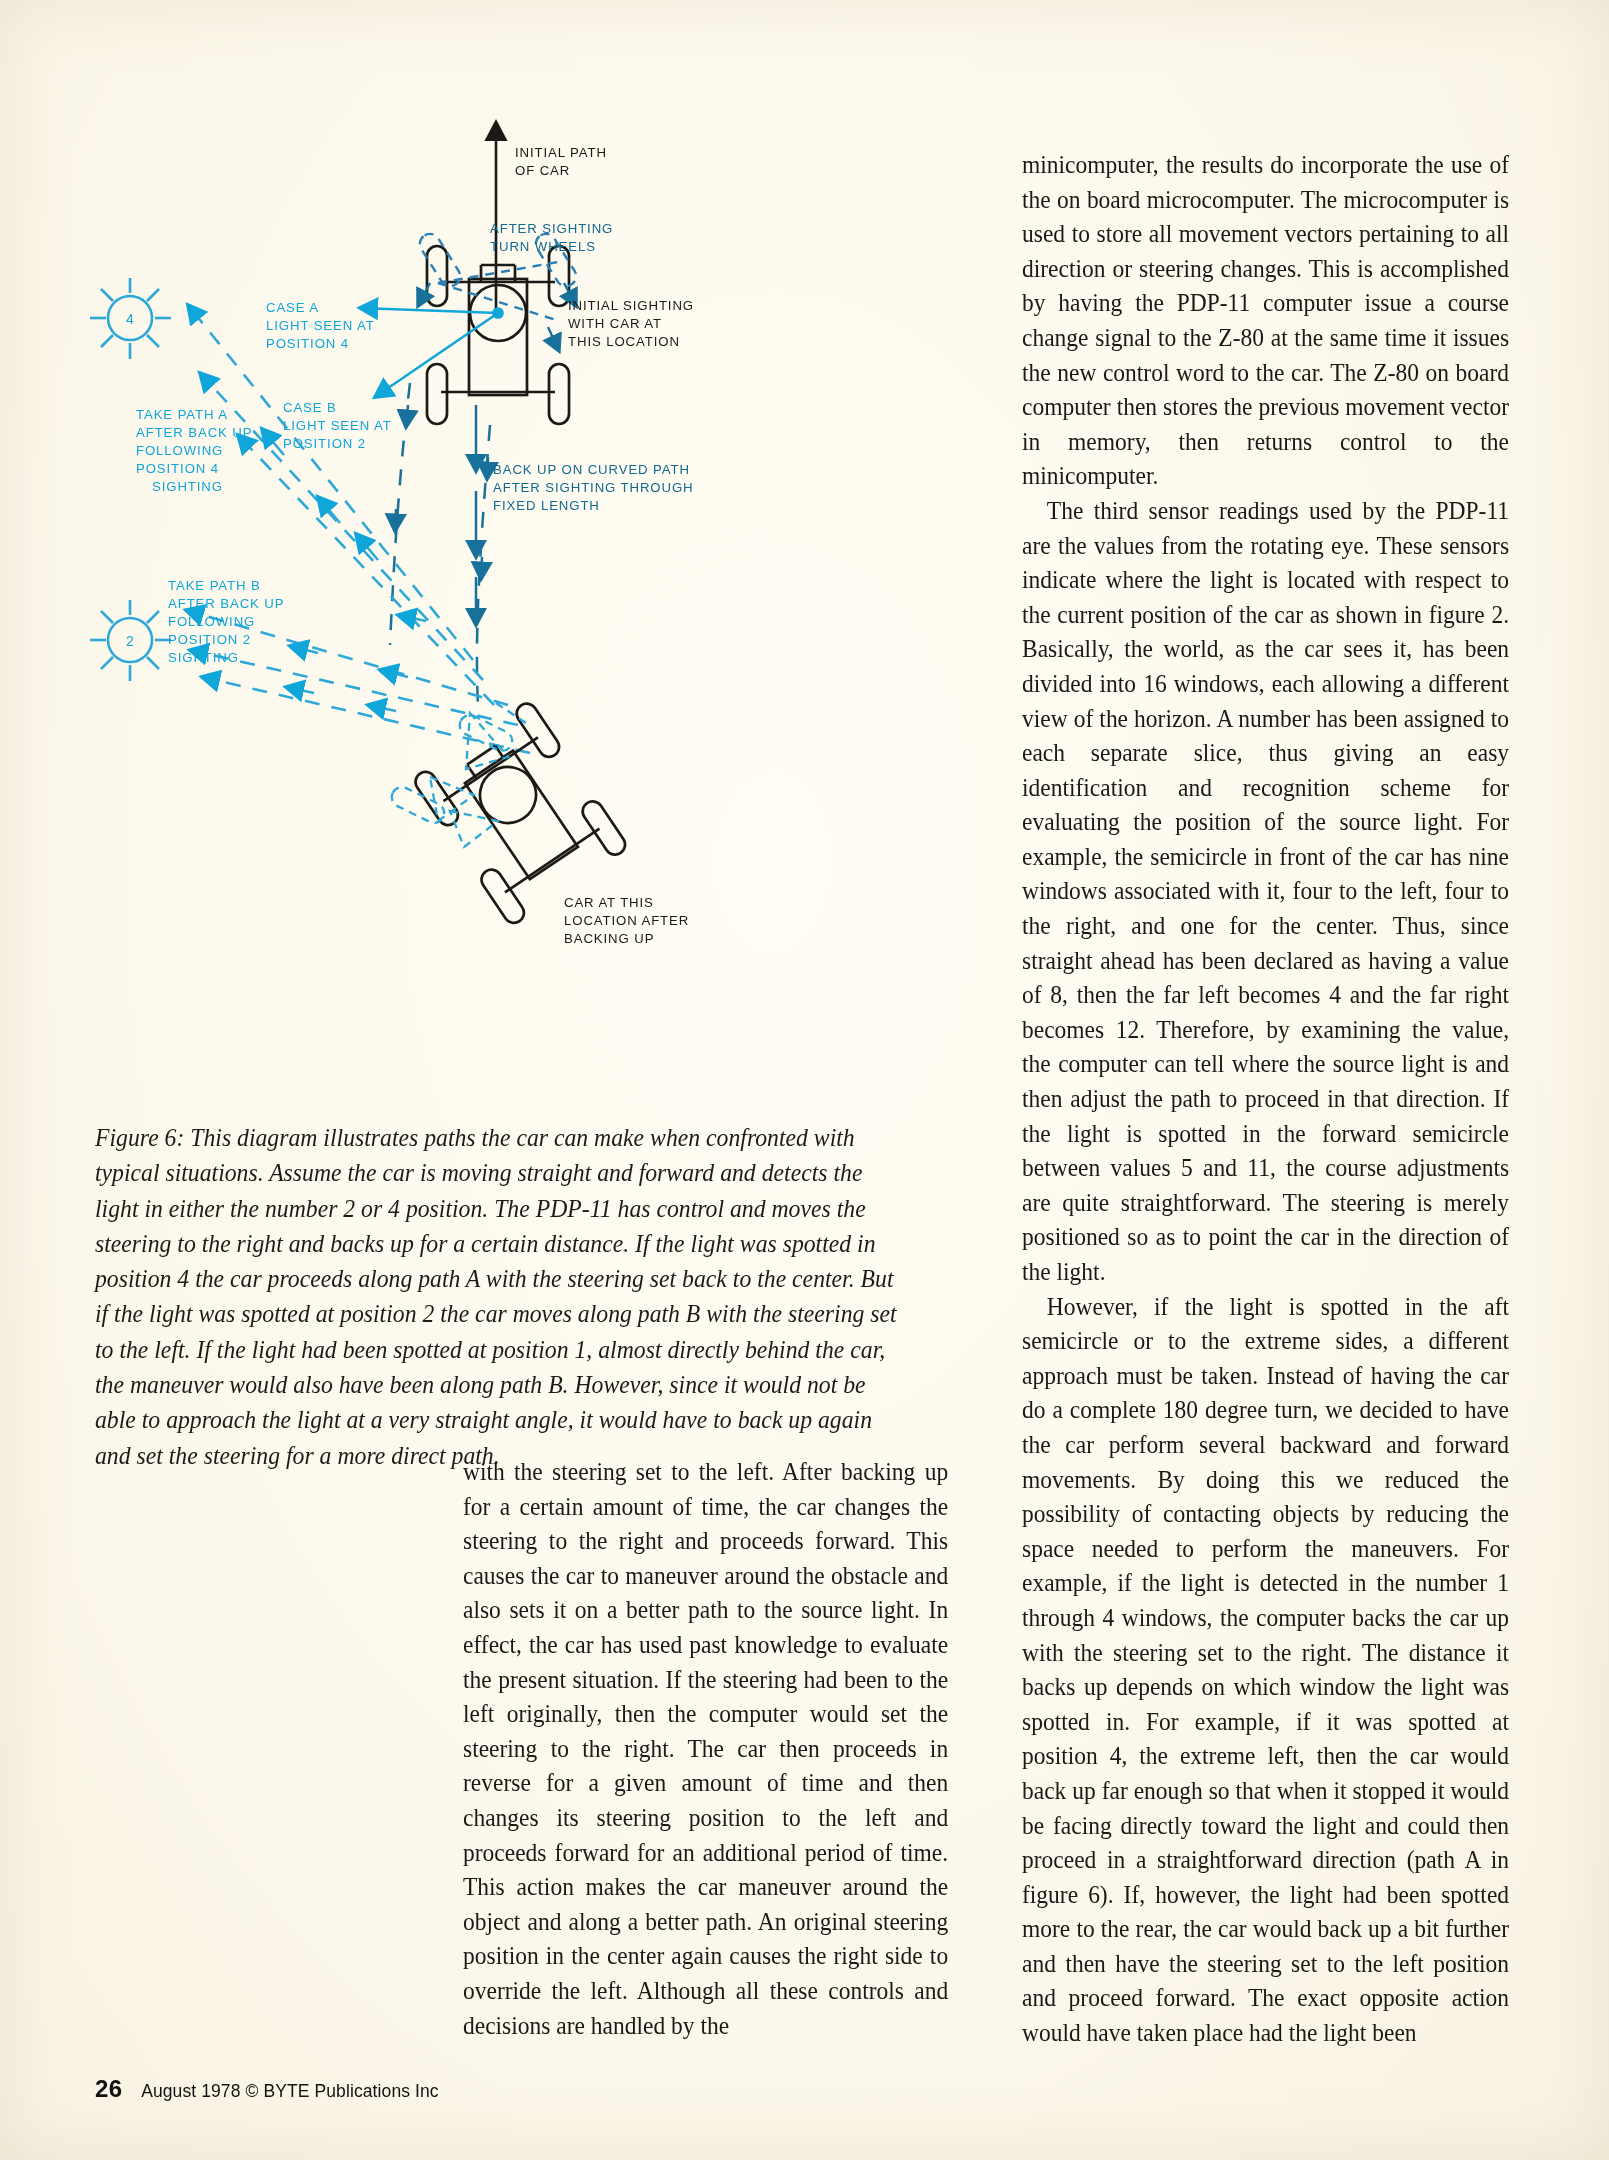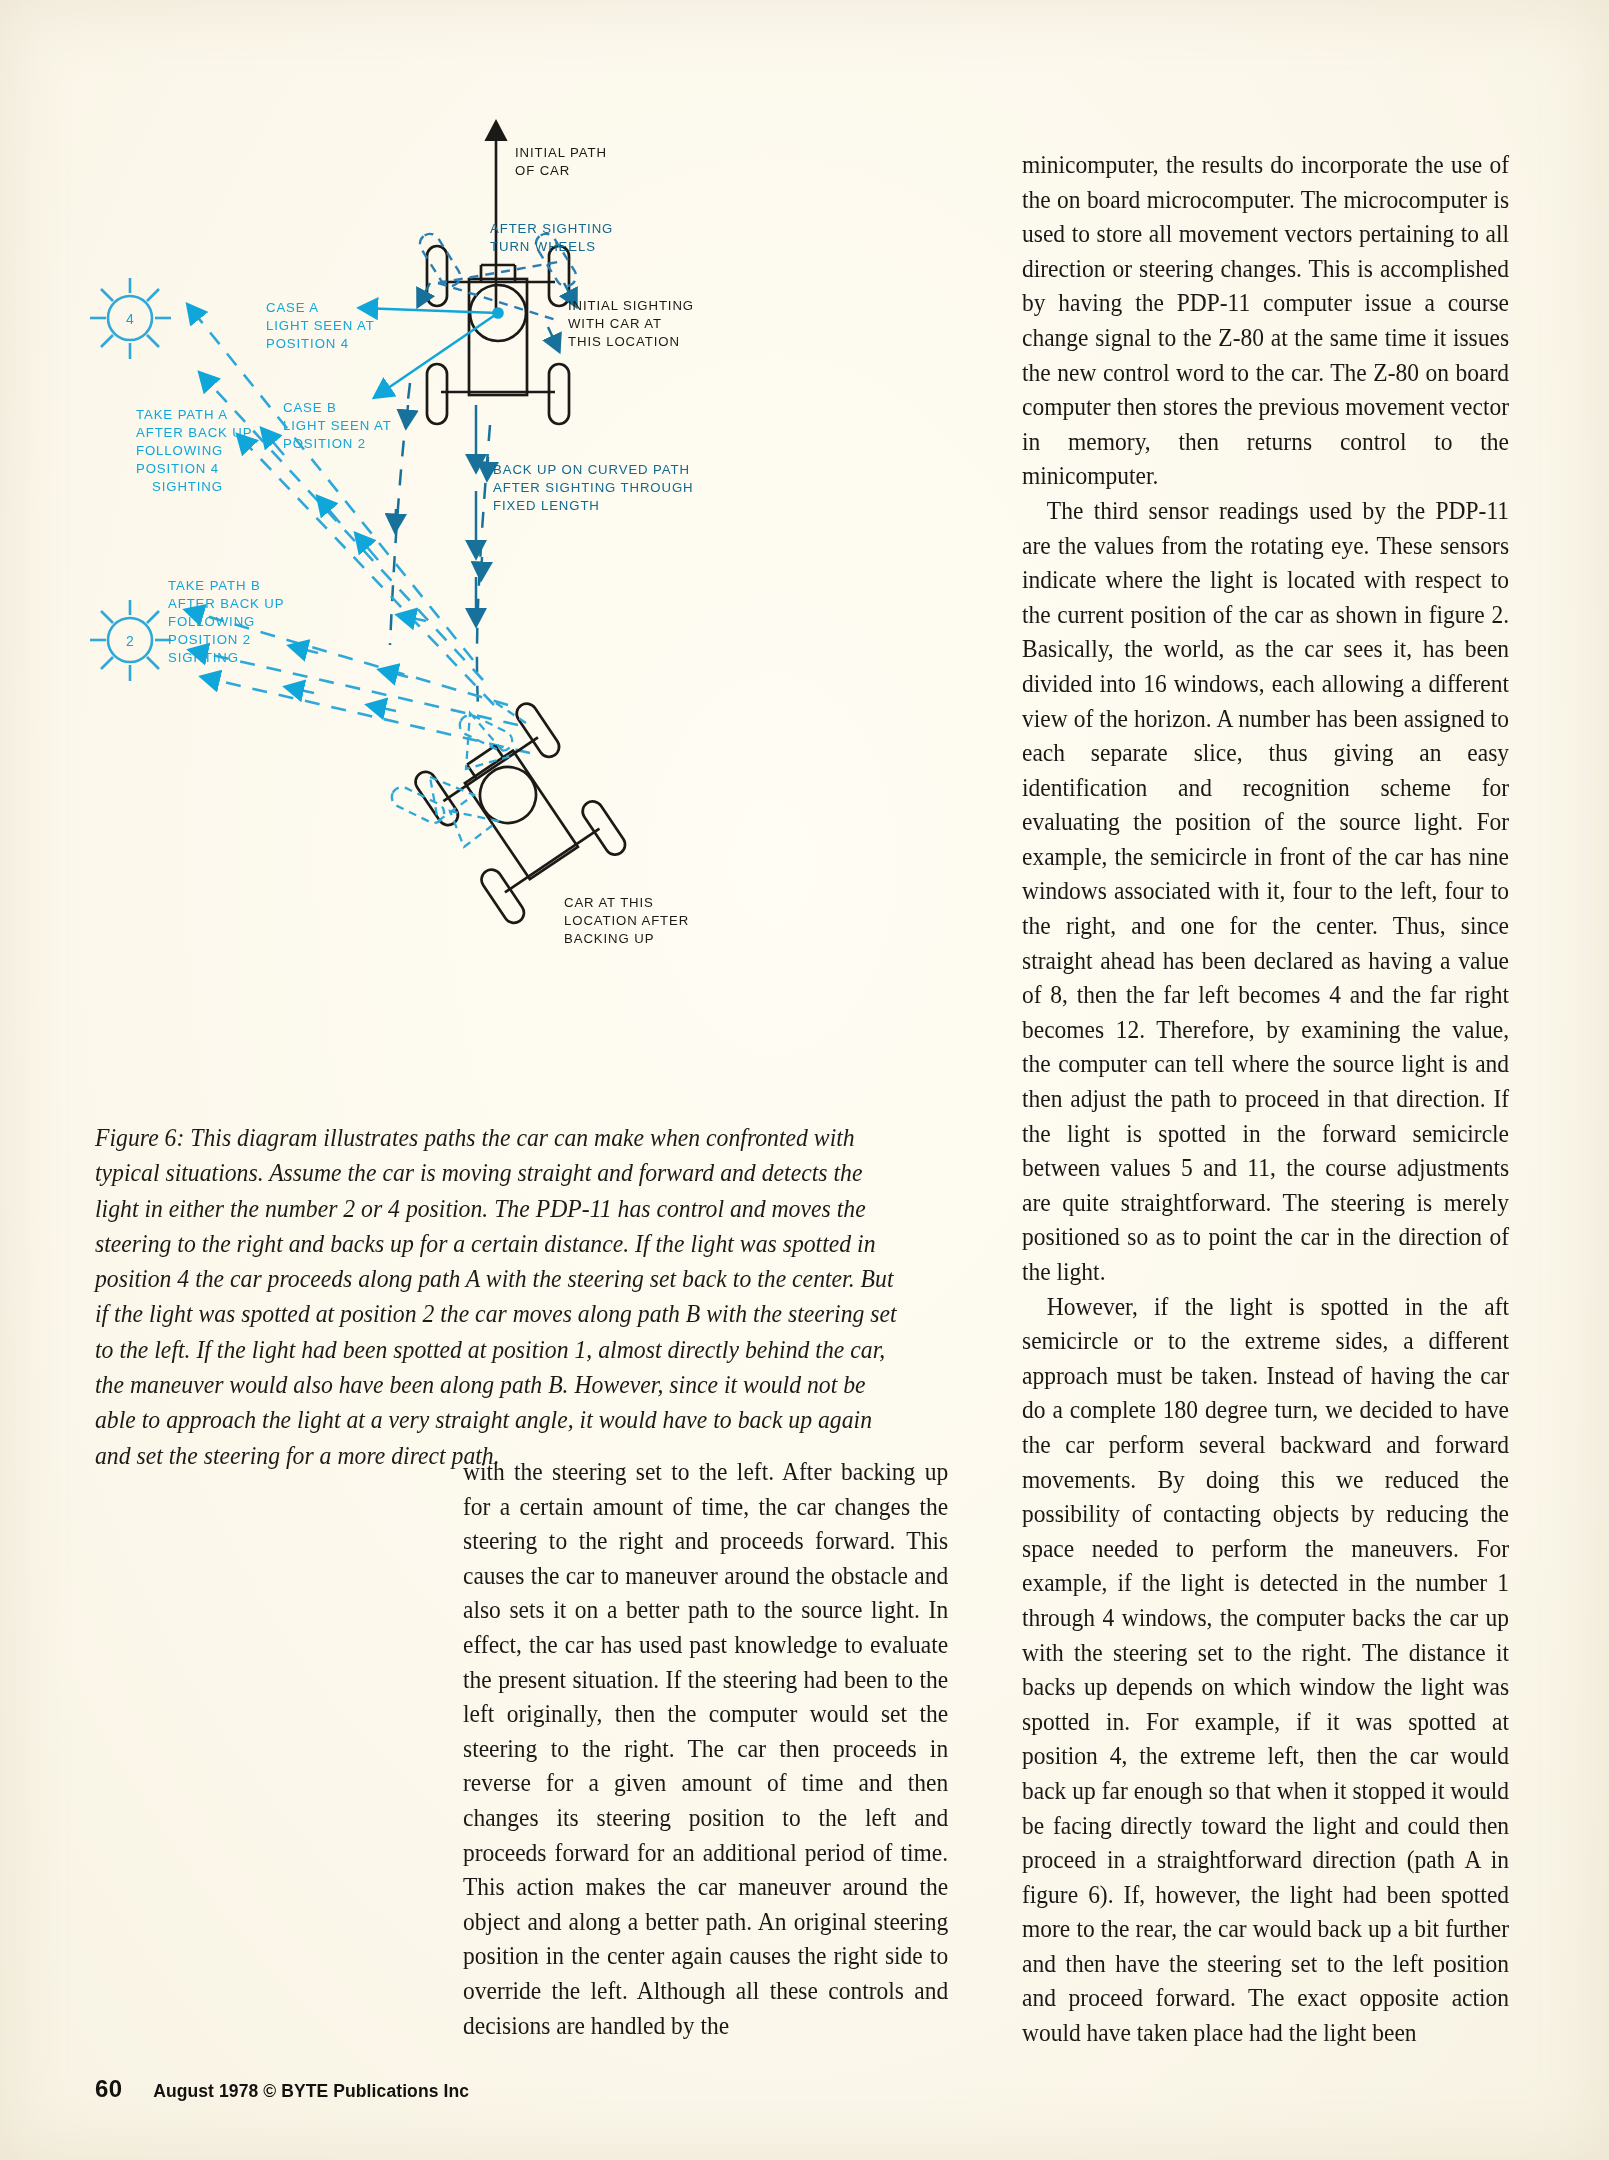--- a/index.html
+++ b/index.html
@@ -74,21 +74,21 @@
 
   
   #footer{
     position:absolute;
     left:95px;top:2075px;
     font-family:"Liberation Sans",sans-serif;
     color:#131210;
     white-space:nowrap;
   }
   #footer .pnum{font-size:24px;font-weight:bold;letter-spacing:.5px;}
-  #footer .imprint{font-size:17.5px;font-weight:bold;margin-left:26px;letter-spacing:.1px;}
+  #footer .imprint{font-size:17.5px;font-weight:normal;margin-left:14px;letter-spacing:.1px;}
 </style>
 </head>
 <body>
 
 <div class="paper"></div>
 
 <div class="page">
 
   <div id="figure">
     <svg viewBox="0 0 880 1000" xmlns="http://www.w3.org/2000/svg">
@@ -276,19 +276,19 @@
     <p>with the steering set to the left. After backing up for a certain amount of time, the car changes the steering to the right and proceeds forward. This causes the car to maneuver around the obstacle and also sets it on a better path to the source light. In effect, the car has used past knowledge to evaluate the present situation. If the steering had been to the left originally, then the computer would set the steering to the right. The car then proceeds in reverse for a given amount of time and then changes its steering position to the left and proceeds forward for an additional period of time. This action makes the car maneuver around the object and along a better path. An original steering position in the center again causes the right side to override the left. Although all these controls and decisions are handled by the</p>
   </div>
 
   <div id="col-right" class="col">
     <p>minicomputer, the results do incorporate the use of the on board microcomputer. The microcomputer is used to store all movement vectors pertaining to all direction or steering changes. This is accomplished by having the PDP-11 computer issue a course change signal to the Z-80 at the same time it issues the new control word to the car. The Z-80 on board computer then stores the previous movement vector in memory, then returns control to the minicomputer.</p>
     <p class="indent">The third sensor readings used by the PDP-11 are the values from the rotating eye. These sensors indicate where the light is located with respect to the current position of the car as shown in figure 2. Basically, the world, as the car sees it, has been divided into 16 windows, each allowing a different view of the horizon. A number has been assigned to each separate slice, thus giving an easy identification and recognition scheme for evaluating the position of the source light. For example, the semicircle in front of the car has nine windows associated with it, four to the left, four to the right, and one for the center. Thus, since straight ahead has been declared as having a value of 8, then the far left becomes 4 and the far right becomes 12. Therefore, by examining the value, the computer can tell where the source light is and then adjust the path to proceed in that direction. If the light is spotted in the forward semicircle between values 5 and 11, the course adjustments are quite straightforward. The steering is merely positioned so as to point the car in the direction of the light.</p>
     <p class="indent">However, if the light is spotted in the aft semicircle or to the extreme sides, a different approach must be taken. Instead of having the car do a complete 180 degree turn, we decided to have the car perform several backward and forward movements. By doing this we reduced the possibility of contacting objects by reducing the space needed to perform the maneuvers. For example, if the light is detected in the number 1 through 4 windows, the computer backs the car up with the steering set to the right. The distance it backs up depends on which window the light was spotted in. For example, if it was spotted at position 4, the extreme left, then the car would back up far enough so that when it stopped it would be facing directly toward the light and could then proceed in a straightforward direction (path A in figure 6). If, however, the light had been spotted more to the rear, the car would back up a bit further and then have the steering set to the left position and proceed forward. The exact opposite action would have taken place had the light been</p>
   </div>
 
   <div id="footer">
-    <span class="pnum">60</span>
+    <span class="pnum">26</span>
     <span class="imprint">August 1978 © BYTE Publications Inc</span>
   </div>
 
 </div>
 
 <div class="scanedge"></div>
 
 </body></html>

